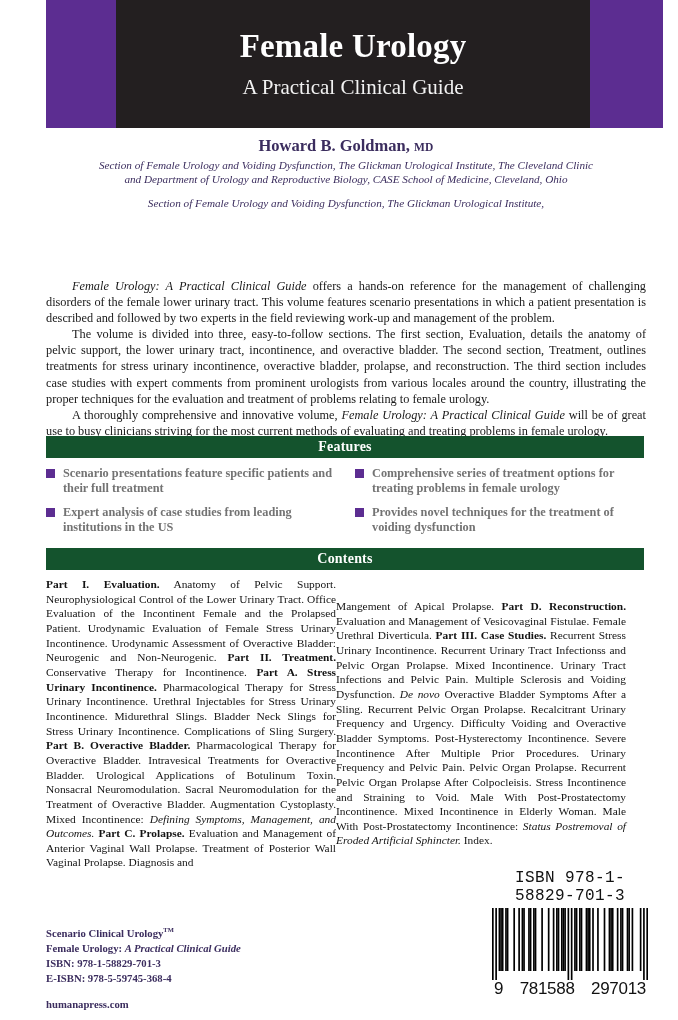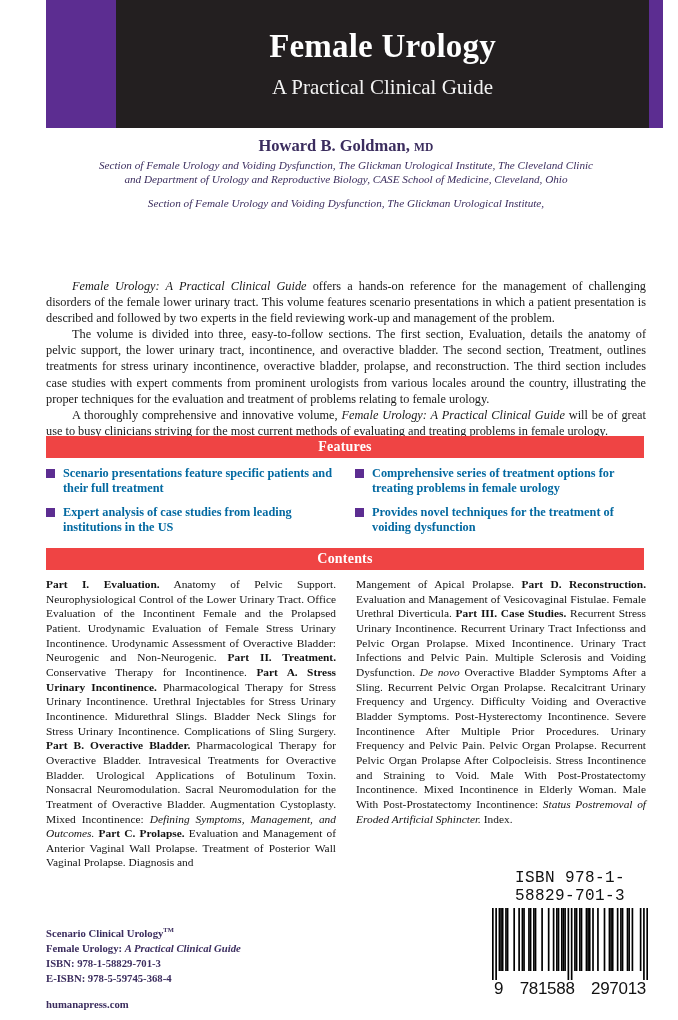--- a/index.html
+++ b/index.html
@@ -22,21 +22,21 @@
     left: 46px;
     top: 0;
     width: 617px;
     height: 128px;
     background: #5C2D91;
   }
   .header-dark {
     position: absolute;
     left: 116px;
     top: 0;
-    width: 533px;
+    width: 474px;
     height: 128px;
     background: #231f20;
     display: flex;
     flex-direction: column;
     align-items: center;
     justify-content: center;
   }
   .book-title {
     color: #ffffff;
     font-weight: bold;
@@ -105,21 +105,21 @@
     text-indent: 26px;
   }
   .description i { font-style: italic; }
 
   
   .bar {
     position: absolute;
     left: 46px;
     width: 598px;
     height: 22px;
-    background: #ef4444;
+    background: #14532d;
     color: #ffffff;
     font-weight: bold;
     font-size: 14px;
     display: flex;
     align-items: center;
     justify-content: center;
     letter-spacing: 0.2px;
   }
   #features-bar { top: 436px; }
   #contents-bar { top: 548px; }
@@ -146,31 +146,31 @@
     height: 9px;
     background: #5C2D91;
     flex: 0 0 9px;
     margin-top: 3px;
     margin-right: 8px;
   }
   .feature-text {
     font-size: 12.3px;
     font-weight: bold;
     line-height: 1.22;
-    color: #0369a1;
+    color: #737373;
   }
 
   
   .contents {
     position: absolute;
     left: 46px;
     top: 577px;
     width: 600px;
     display: flex;
-    gap: 20px;
+    align-items: center;
   }
   .contents-col {
     width: 290px;
     font-size: 11.4px;
     line-height: 1.285;
     text-align: justify;
     color: #131313;
   }
   .contents-col b { font-weight: bold; }
   .contents-col i { font-style: italic; }

